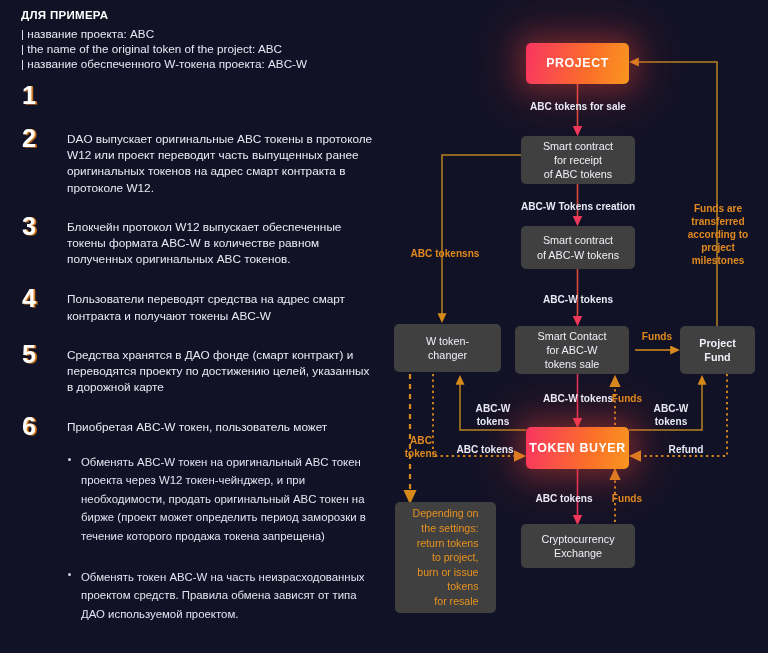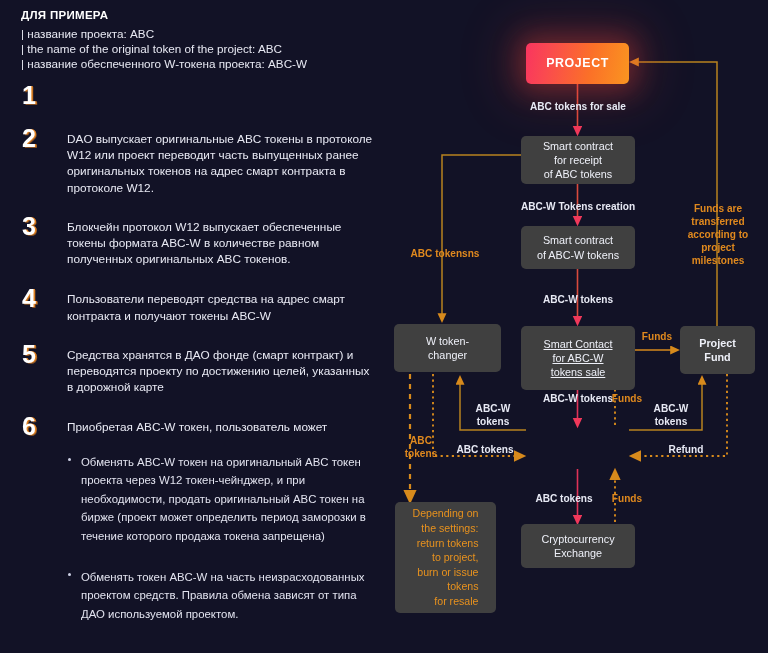--- a/index.html
+++ b/index.html
@@ -68,21 +68,21 @@
     background: linear-gradient(100deg, #f9355f 0%, #fa4a4f 22%, #fb7028 62%, #fa9520 100%);
     color:#ffffff; font-weight:bold; font-size:12.4px; letter-spacing:.6px;
     box-shadow: 0 0 26px 8px rgba(250,70,60,.30), 0 0 52px 20px rgba(250,70,60,.14);
   }
   .node.note { color:#e8921e; font-size:10.6px; line-height:14.6px;text-align:right; }
 
   
   #n-project   { left:142px; top:43px;  width:103px; height:41px; }
   #n-sc-receipt{ left:137px; top:136px; width:114px; height:48px; }
   #n-sc-abcw   { left:137px; top:226px; width:114px; height:43px; }
-  #n-sc-sale   { left:137px; top:326px; width:114px; height:64px;text-decoration:underline; }
+  #n-sc-sale   { left:131px; top:326px; width:114px; height:48px; }
   #n-wchanger  { left:10px;  top:324px; width:107px;  height:48px; }
   #n-fund      { left:296px; top:326px; width:75px;  height:48px; }
   #n-buyer     { left:142px; top:427px; width:103px; height:42px; }
   #n-crypto    { left:137px; top:524px; width:114px; height:44px; }
   #n-depend    { left:11px;  top:502px; width:101px; height:111px; }
 
   
   .elabel {
     position:absolute; text-align:center; white-space:pre-line;
     font-size:10.1px; line-height:13px; font-weight:bold;
@@ -229,20 +229,21 @@
       <div class="node dark" id="n-wchanger">
         <span style="white-space:pre-line">W token-
 changer</span>
       </div>
 
       <div class="node dark" id="n-fund">
         <span style="white-space:pre-line;font-weight:bold">Project
 Fund</span>
       </div>
 
+      <div class="node hot" id="n-buyer">TOKEN BUYER</div>
 
       <div class="node dark" id="n-crypto">
         <span style="white-space:pre-line">Cryptocurrency
 Exchange</span>
       </div>
 
       <div class="node dark note" id="n-depend">
         <span style="white-space:pre-line">Depending on
 the settings:
 return tokens

